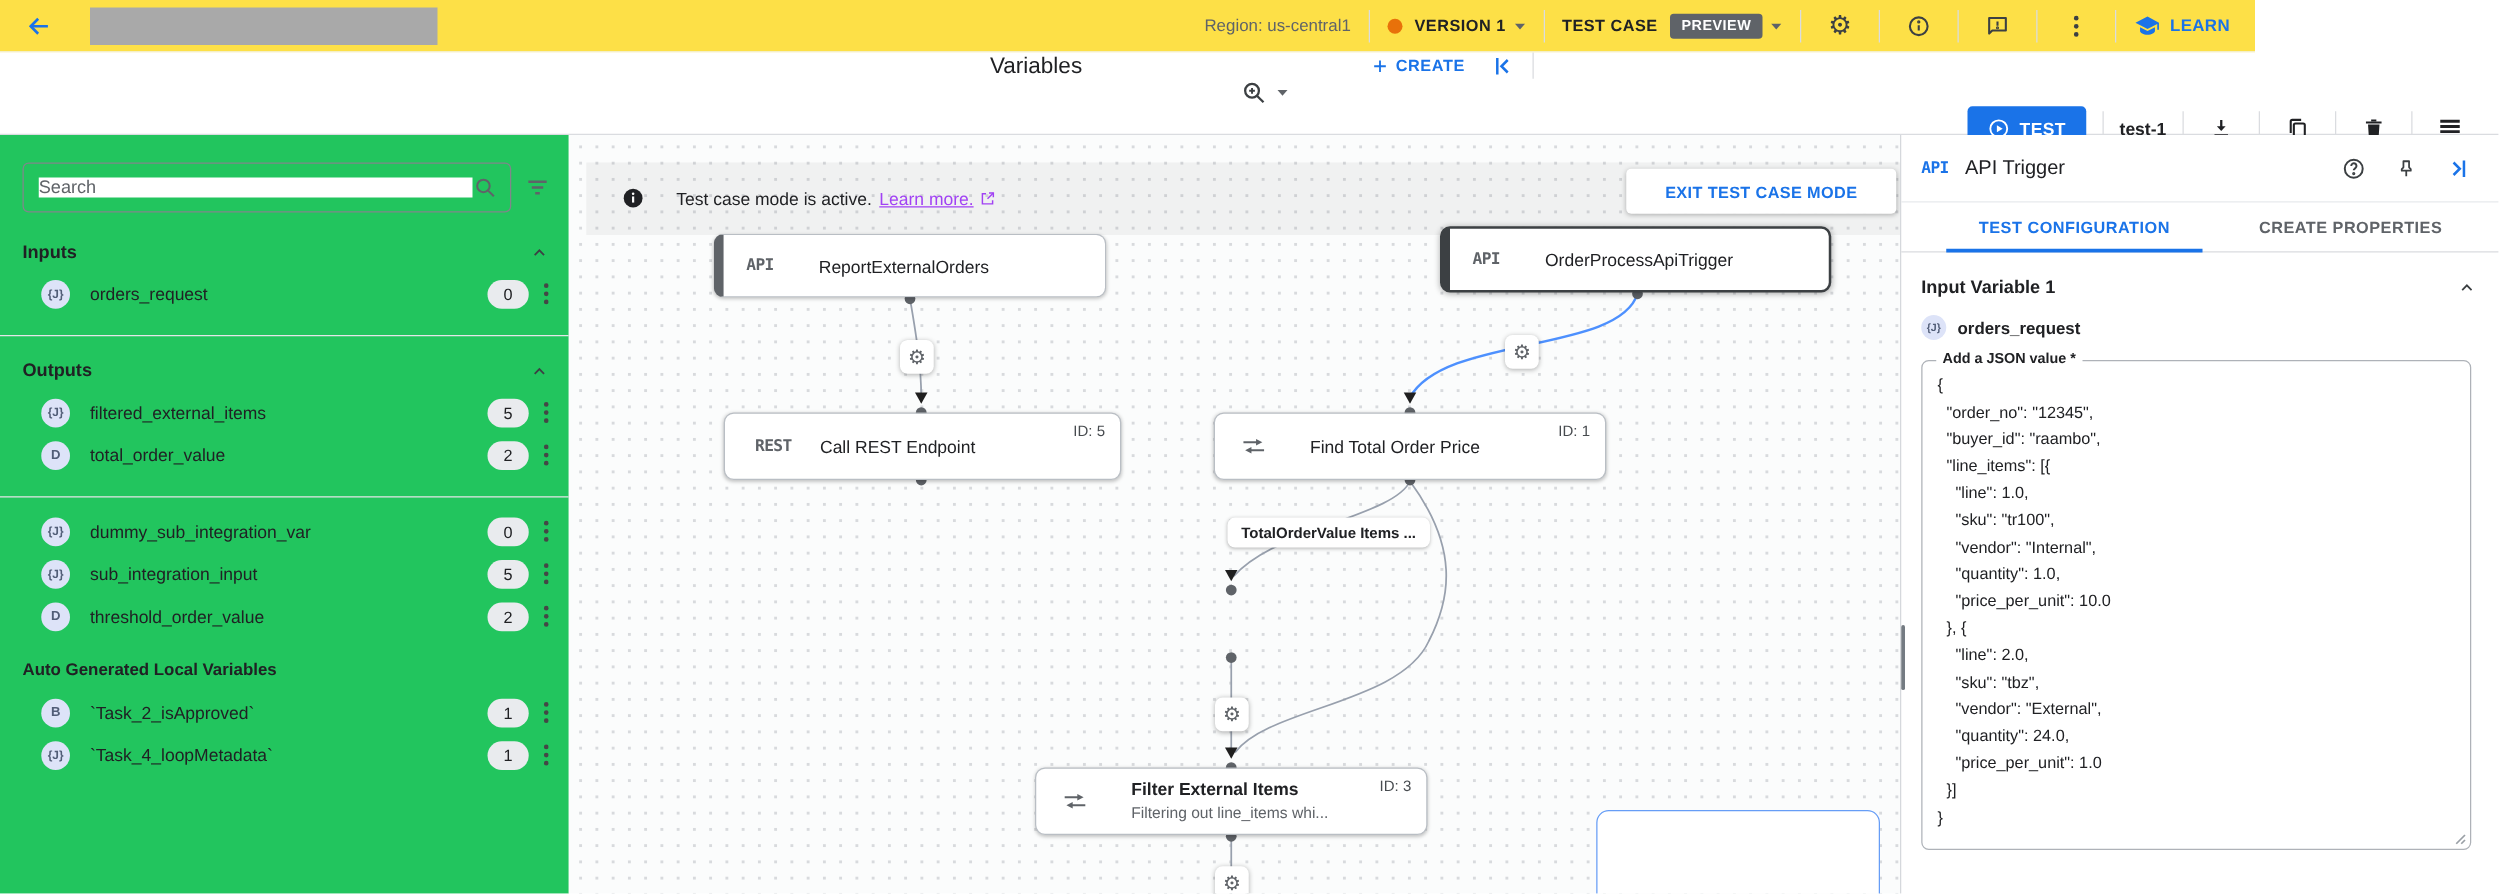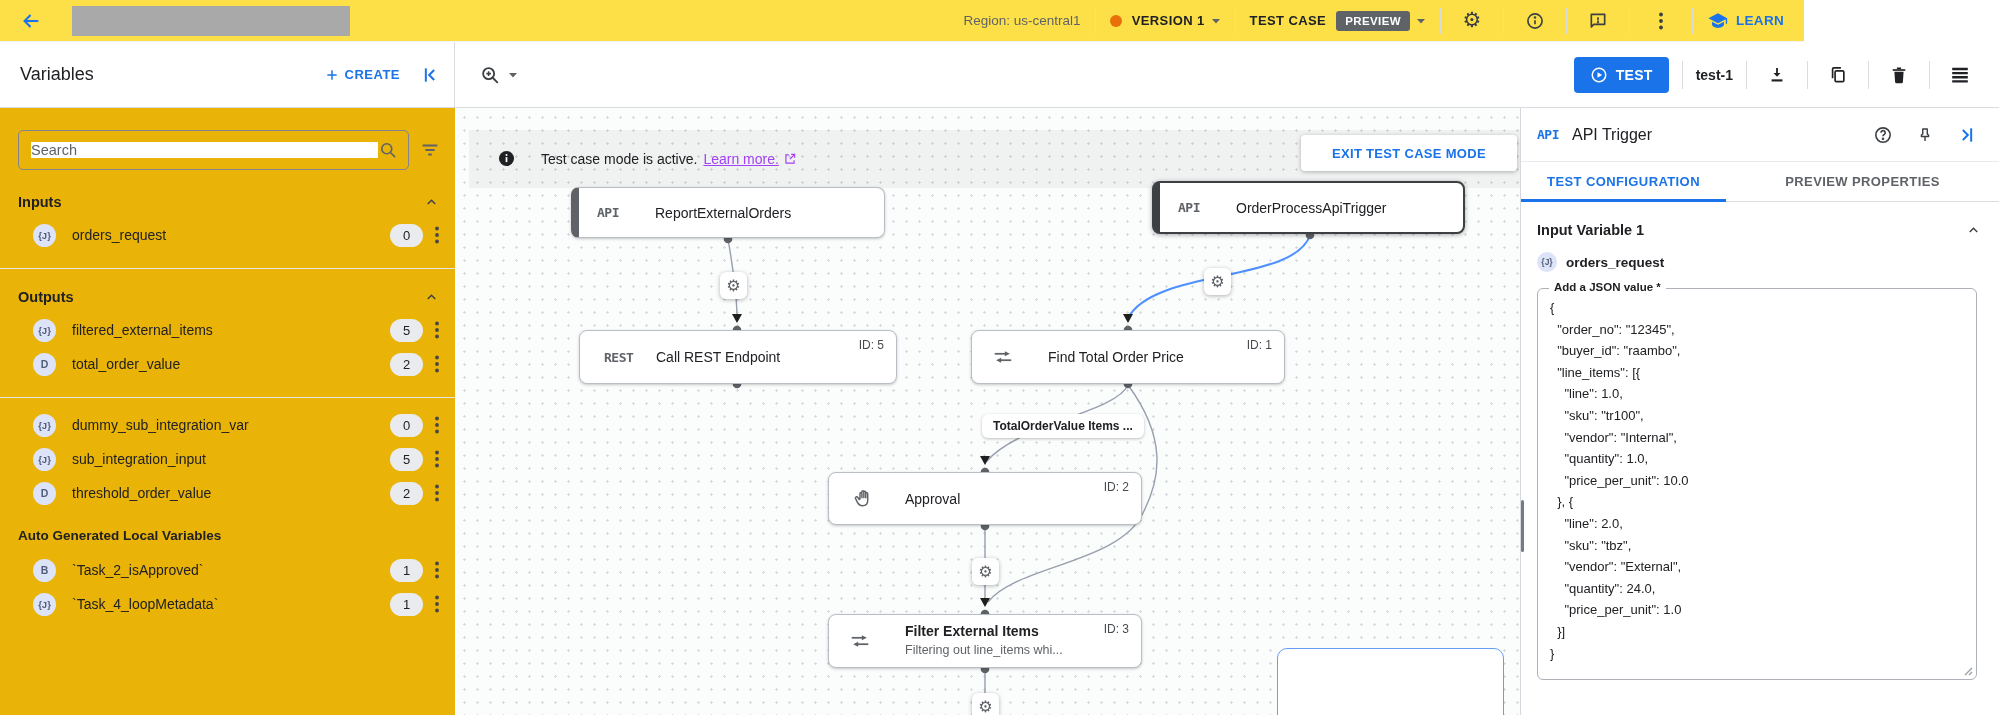--- a/index.html
+++ b/index.html
@@ -20,37 +20,37 @@
   .caret { color:#5f6368; margin-left:6px; display:flex; }
   .preview-badge { background:#5f6368; color:#fff; font-size:11.5px; font-weight:bold; letter-spacing:.4px;
                    border-radius:3px; padding:4px 9px; margin-left:10px; }
   .icon-btn { width:34px; height:34px; display:flex; align-items:center; justify-content:center; color:#3c4043; cursor:pointer; }
   .gear-glyph { font-size:21px; line-height:1; color:#3c4043; font-family:"DejaVu Sans", sans-serif; }
   .learn { display:flex; align-items:center; gap:7px; color:#1a73e8; font-size:13.5px; font-weight:bold;
            letter-spacing:.3px; margin-right:20px; cursor:pointer; }
 
   
   .toolbar { position:absolute; left:0; top:42px; width:1999px; height:66px; display:flex; align-items:center;
-             border-bottom:1px solid #dadce0; background:#fff; }
+             border-bottom:1px solid #dadce0; background:#fff;flex-direction:column; }
   .tb-left { width:455px; height:100%; display:flex; align-items:center; padding:0 14px 0 20px;
              border-right:1px solid #dadce0; }
   .page-title { font-size:18px; color:#202124; }
   .create-btn { margin-left:auto; display:flex; gap:5px; color:#1a73e8; font-size:13px;
                 font-weight:bold; letter-spacing:.5px; cursor:pointer; }
   .collapse-btn { margin-left:20px; color:#1a73e8; display:flex; cursor:pointer; }
   .zoomctl { display:flex; align-items:center; gap:7px; margin-left:24px; color:#3c4043; cursor:pointer; }
   .tb-right { margin-left:auto; display:flex; align-items:center; padding-right:22px; }
   .test-btn { display:flex; align-items:center; gap:8px; background:#1a73e8; color:#fff; font-size:14px;
               font-weight:bold; letter-spacing:.3px; border:none; border-radius:4px; height:36px; padding:0 16px; cursor:pointer; }
   .test-name { font-size:14px; font-weight:bold; color:#202124; }
   .tbr-div { width:1px; height:28px; background:#dadce0; margin:0 13px; }
   .tb-icon { width:34px; height:34px; display:flex; align-items:center; justify-content:center; color:#202124; cursor:pointer; }
 
   
-  .sidebar { position:absolute; left:0; top:108px; width:455px; height:607px; background:#eab308; overflow:hidden; }
+  .sidebar { position:absolute; left:0; top:108px; width:455px; height:607px; background:#22c55e; overflow:hidden; }
   .search-row { display:flex; align-items:center; padding:22px 14px 14px 18px; gap:10px; }
   .search-box { flex:1; display:flex; align-items:center; border:1px solid #80868b; border-radius:5px; height:40px; padding:0 10px 0 12px; }
   .search-box input { border:none; outline:none; flex:1; font-size:14.5px; font-family:"Liberation Sans",sans-serif; color:#202124; }
   .search-box input::placeholder { color:#5f6368; }
   .sort-icon { color:#5f6368; display:flex; cursor:pointer; }
   .sec-head { display:flex; align-items:center; justify-content:space-between; padding:10px 16px 8px 18px; }
   .sec-title { font-size:14.5px; font-weight:bold; color:#202124; }
   .chev { color:#3c4043; display:flex; cursor:pointer; }
   .var-row { display:flex; align-items:center; height:34px; padding:0 14px 0 33px; }
   .type-chip { width:23px; height:23px; border-radius:50%; background:#dde3f8; color:#515d77; display:flex;
@@ -99,21 +99,21 @@
   
   .panel { position:absolute; left:1520px; top:108px; width:479px; height:607px; background:#fff;
            border-left:1px solid #d5d8dc; }
   .panel-head { height:54px; display:flex; align-items:center; padding:0 16px 0 16px; border-bottom:1px solid #e8eaed; }
   .panel-glyph { font-family:"DejaVu Sans Mono", monospace; font-weight:bold; font-size:13px; color:#1a73e8;
                  letter-spacing:-0.5px; margin-right:13px; }
   .panel-title { font-size:16px; color:#202124; }
   .panel-head-icons { margin-left:auto; display:flex; align-items:center; gap:10px; }
   .ph-icon { width:32px; height:32px; display:flex; align-items:center; justify-content:center; color:#3c4043; cursor:pointer; }
   .ph-icon.blue { color:#1a73e8; }
-  .tabs { height:40px; display:flex; border-bottom:1px solid #dadce0; }
+  .tabs { height:40px; display:flex; border-bottom:1px solid #dadce0;padding-left:36px; }
   .tab { display:flex; align-items:center; justify-content:center; font-size:13px; font-weight:bold;
          letter-spacing:.4px; cursor:pointer; }
   .tab.active { width:205px; color:#1a73e8; position:relative; }
   .tab.active::after { content:""; position:absolute; left:0; bottom:-1px; width:100%; height:3px; background:#1a73e8; }
   .tab.inactive { flex:1; color:#5f6368; }
   .panel-sec { display:flex; align-items:center; justify-content:space-between; padding:20px 18px 12px 16px; }
   .panel-sec-title { font-size:14.5px; font-weight:bold; color:#202124; }
   .pvar-row { display:flex; align-items:center; gap:9px; padding:2px 16px 10px 16px; }
   .pvar-chip { width:20px; height:20px; border-radius:50%; background:#dde3f8; color:#515d77; display:flex;
                align-items:center; justify-content:center; font-size:8.5px; font-weight:bold; }
@@ -474,29 +474,20 @@
             <path d="M21 15.5H9" fill="none"></path>
             <polygon points="10,12.7 4.5,15.5 10,18.3" fill="currentColor" stroke="none"></polygon>
           </svg>
       </span>
       <span class="node-title">Find Total Order Price</span>
       <span class="node-id">ID: 1</span>
     </div>
 
     <div class="edge-label">TotalOrderValue Items ...</div>
 
-    <div class="node" style="left:373px; top:364px; width:314px; height:53px;">
-      <span class="node-icon" style="margin-left:24px;">
-        <svg width="21" height="21" viewBox="0 0 24 24" fill="none" stroke="currentColor" stroke-width="1.7" stroke-linejoin="round" stroke-linecap="round">
-            <path d="M8 12.5V6.2a1.1 1.1 0 012.2 0V11m0-5.8V4.3a1.1 1.1 0 012.2 0V11m0-6.2a1.1 1.1 0 012.2 0V11m0-4.6a1.1 1.1 0 012.2 0v7.8c0 3.6-2.4 6-6 6-2.9 0-4.6-1.4-5.9-4l-2-4.2c-.4-.8 0-1.6.8-1.9.7-.2 1.4.1 1.8.7l1.5 2.4"></path>
-          </svg>
-      </span>
-      <span class="node-title">Approval</span>
-      <span class="node-id">ID: 2</span>
-    </div>
 
     <div class="node" style="left:373px; top:506px; width:314px; height:54px;">
       <span class="node-icon">
         <svg width="22" height="22" viewBox="0 0 24 24" stroke="currentColor" stroke-width="1.9">
             <path d="M3 8.5h12" fill="none"></path>
             <polygon points="14,5.7 19.5,8.5 14,11.3" fill="currentColor" stroke="none"></polygon>
             <path d="M21 15.5H9" fill="none"></path>
             <polygon points="10,12.7 4.5,15.5 10,18.3" fill="currentColor" stroke="none"></polygon>
           </svg>
       </span>
@@ -530,21 +521,21 @@
           <svg width="20" height="20" viewBox="0 0 24 24" fill="none" stroke="currentColor" stroke-width="2.4">
               <path d="M17 4v16"></path>
               <path d="M7 6l6 6-6 6"></path>
             </svg>
         </div>
       </div>
     </div>
 
     <div class="tabs">
       <div class="tab active">TEST CONFIGURATION</div>
-      <div class="tab inactive">PREVIEW PROPERTIES</div>
+      <div class="tab inactive">CREATE PROPERTIES</div>
     </div>
 
     <div class="panel-sec">
       <span class="panel-sec-title">Input Variable 1</span>
       <span class="chev">
           <svg width="15" height="15" viewBox="0 0 24 24" fill="none" stroke="currentColor" stroke-width="2.3">
             <path d="M6 14.5 12 8.5l6 6"></path>
           </svg>
         </span>
     </div>

